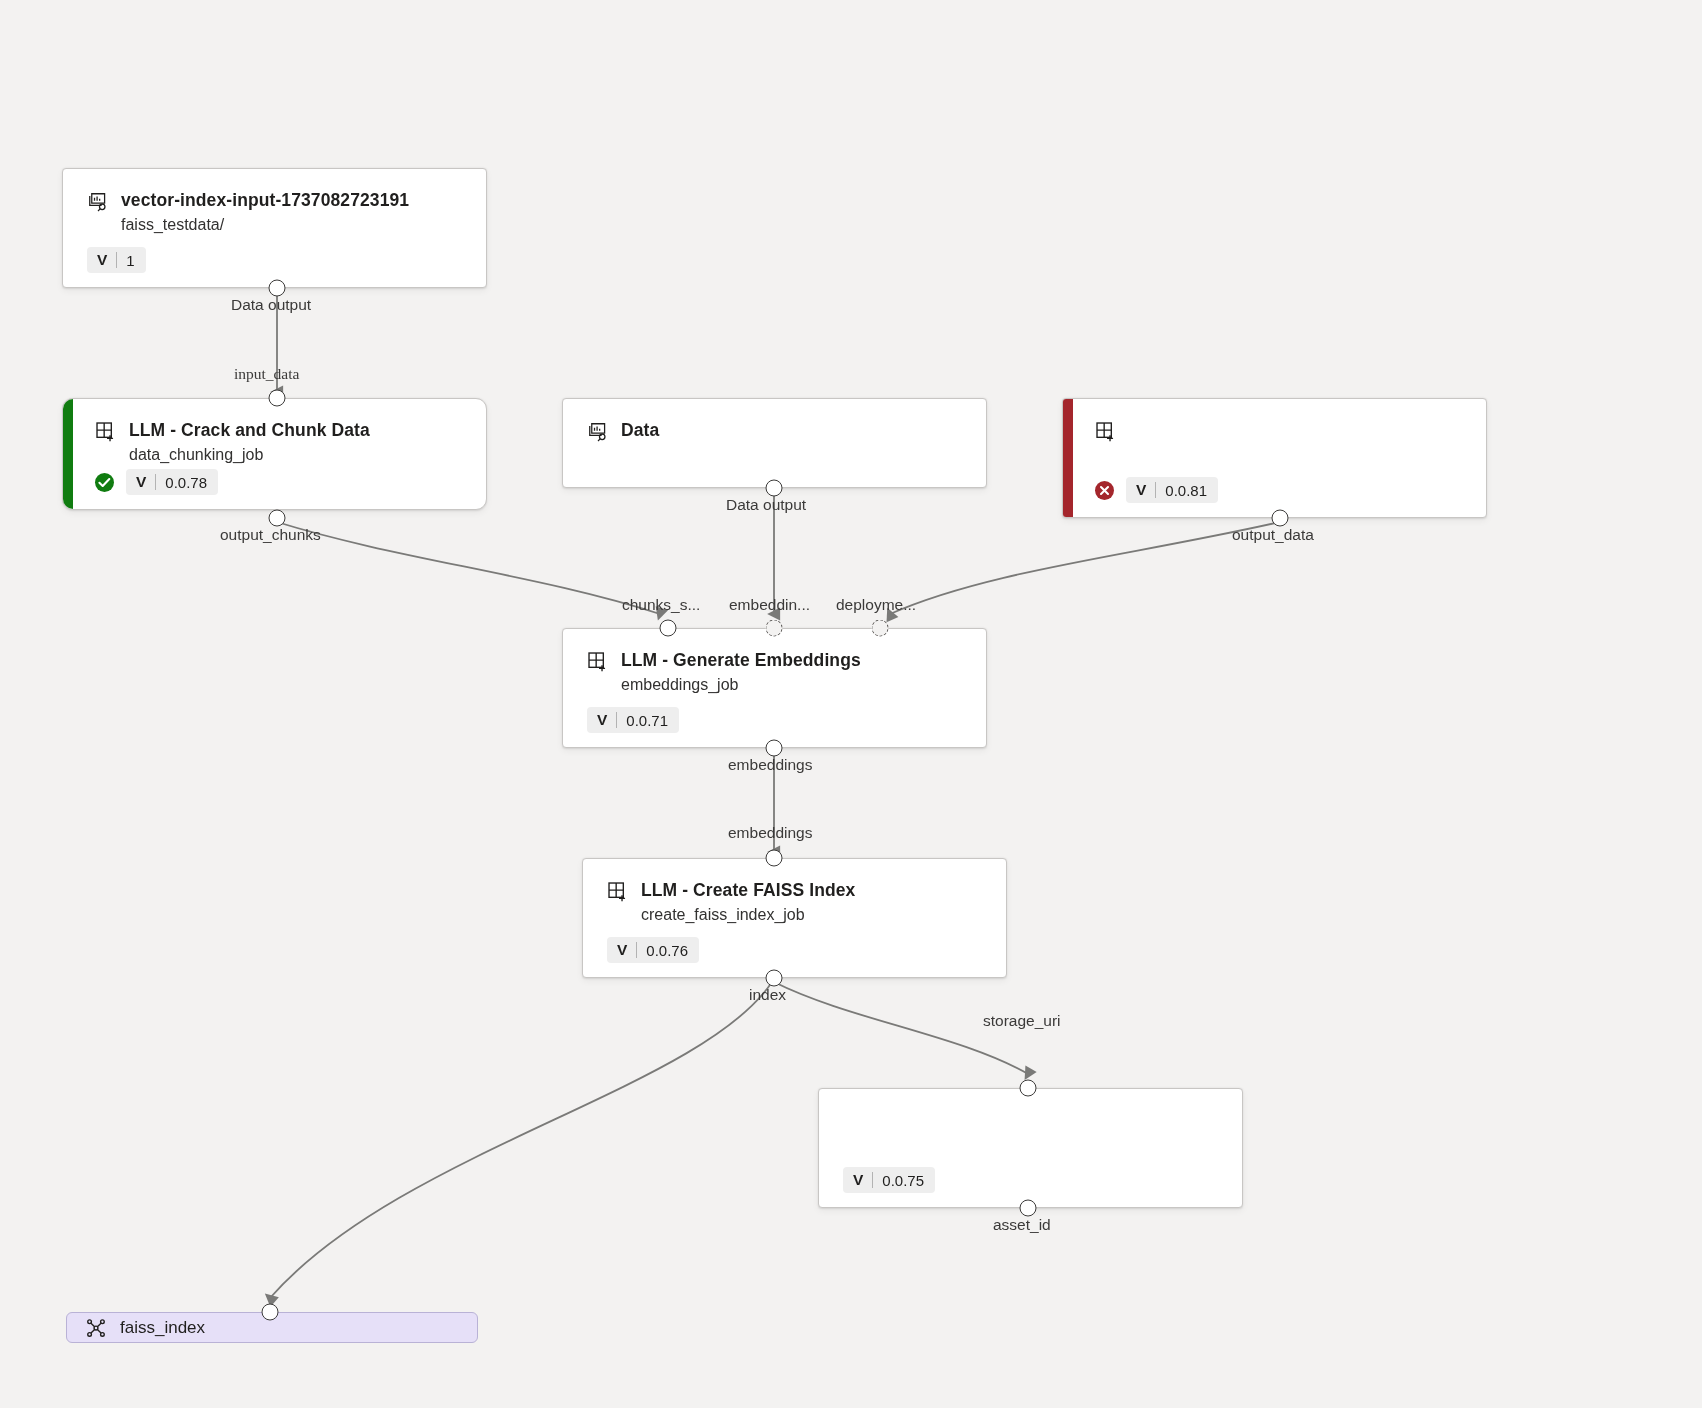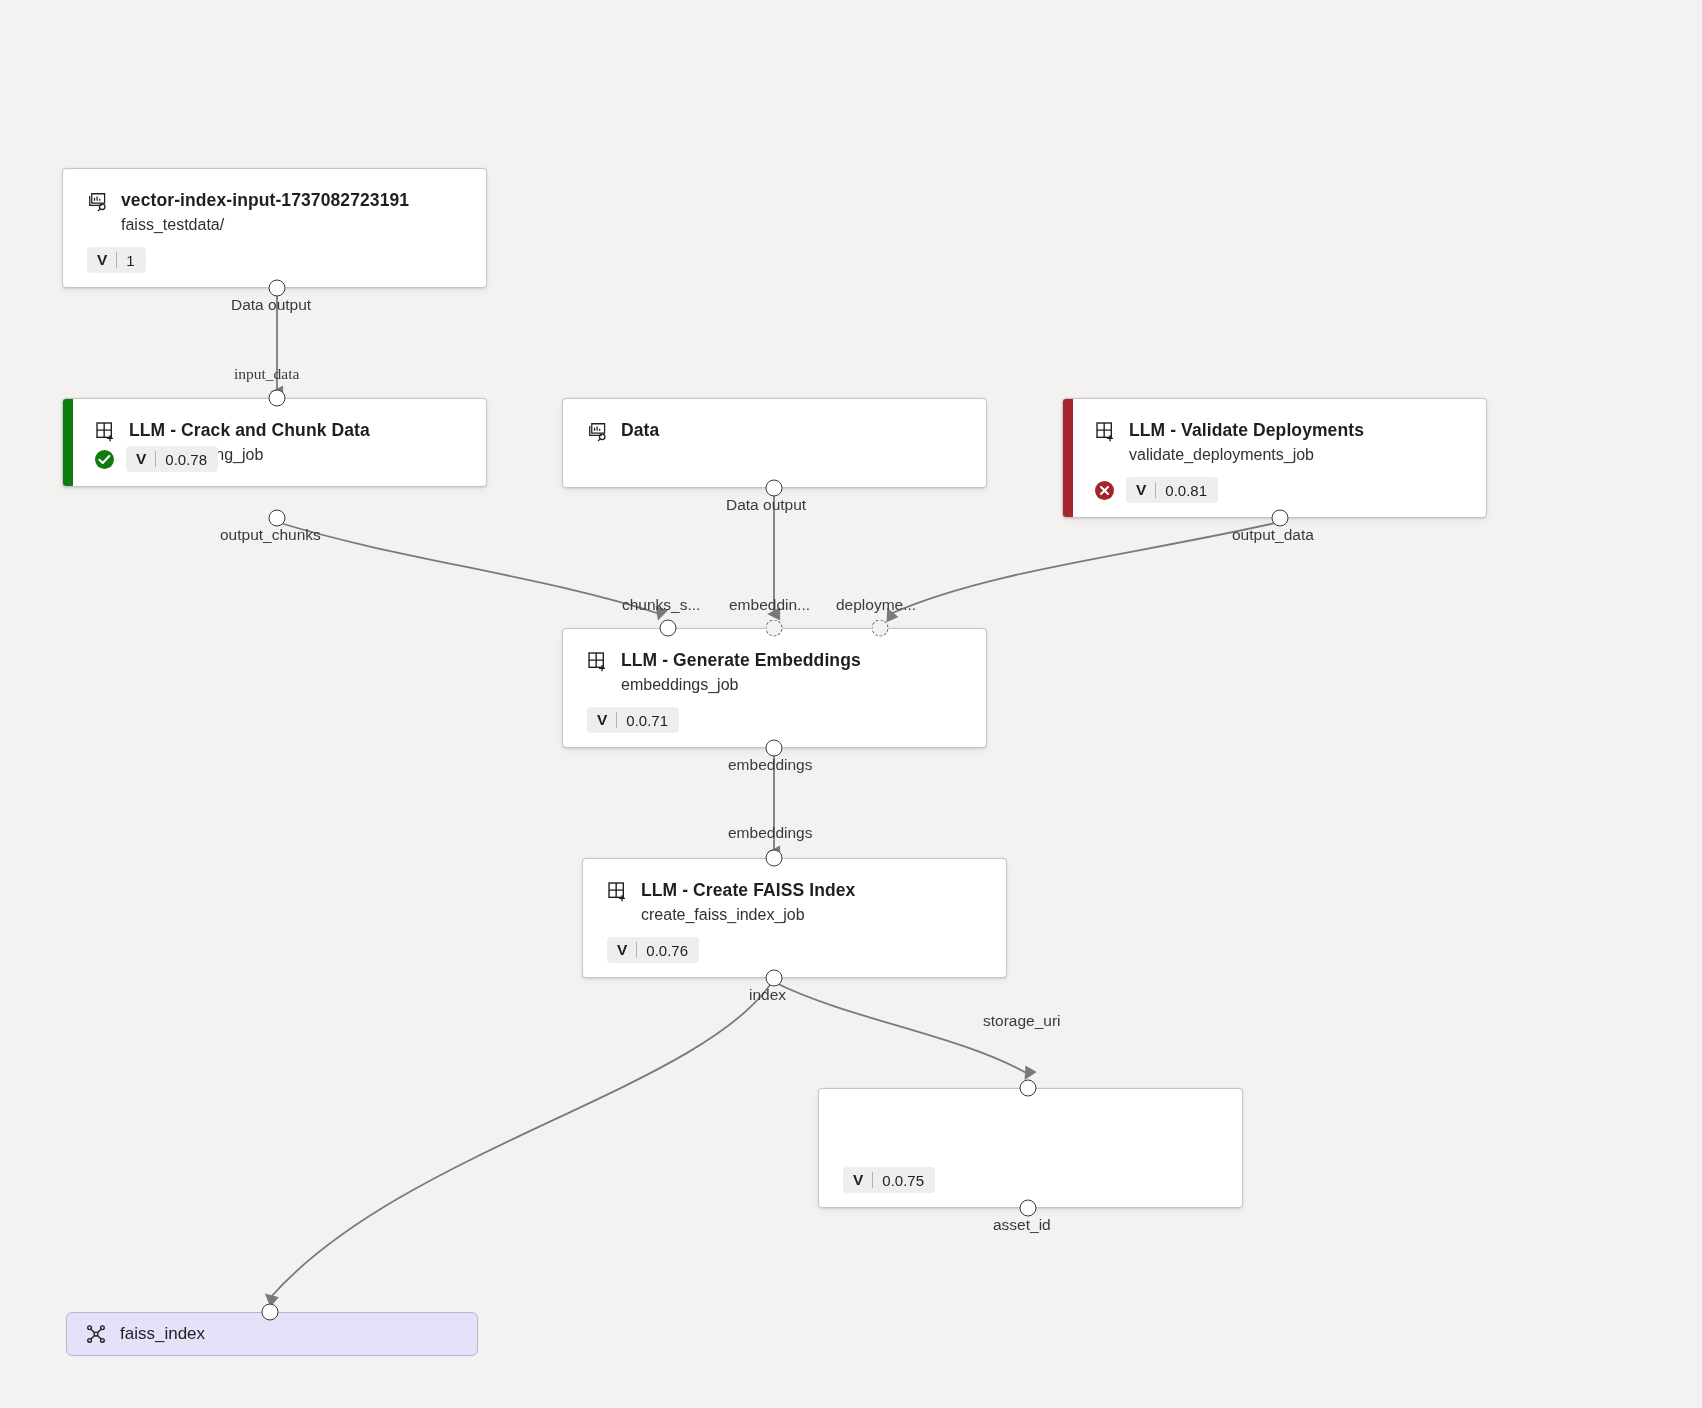--- a/index.html
+++ b/index.html
@@ -210,21 +210,21 @@
           </div>
           <div class="node-foot">
             <span class="vchip">
               <span class="v">V</span>
               <span class="sep"></span>
               <span class="val">1</span>
             </span>
           </div>
         </div>
       </div>
-      <div class="node has-accent" style="left: 62px; top: 398px; width: 425px; height: 89px;">
+      <div class="node has-accent" style="left: 62px; top: 398px; width: 425px; height: 112px; border-radius: 11px;">
         <span class="accent" style="background:#107C10"></span>
         <div class="node-inner">
           <div class="node-head">
             <svg class="node-icon" viewBox="0 0 24 24" fill="none" stroke="#201f1e" stroke-width="1.5">
               <rect x="2.2" y="2.2" width="15.6" height="15.6"></rect>
               <line x1="10" y1="2.2" x2="10" y2="17.8"></line>
               <line x1="2.2" y1="10" x2="17.8" y2="10"></line>
               <line x1="16.4" y1="15.6" x2="16.4" y2="22.2"></line>
               <line x1="13.1" y1="18.9" x2="19.7" y2="18.9"></line>
             </svg>
@@ -269,24 +269,20 @@
         <span class="accent" style="background:#A4262C"></span>
         <div class="node-inner">
           <div class="node-head">
             <svg class="node-icon" viewBox="0 0 24 24" fill="none" stroke="#201f1e" stroke-width="1.5">
               <rect x="2.2" y="2.2" width="15.6" height="15.6"></rect>
               <line x1="10" y1="2.2" x2="10" y2="17.8"></line>
               <line x1="2.2" y1="10" x2="17.8" y2="10"></line>
               <line x1="16.4" y1="15.6" x2="16.4" y2="22.2"></line>
               <line x1="13.1" y1="18.9" x2="19.7" y2="18.9"></line>
             </svg>
-            <div class="node-titles">
-              <span class="node-title">LLM - Validate Deployments</span>
-              <span class="node-sub">validate_deployments_job</span>
-            </div>
           </div>
           <div class="node-foot">
             <span class="status-badge" style="background:#A4262C">
               <svg width="19" height="19" viewBox="0 0 19 19">
                 <path d="M6.0 6.0 L13.0 13.0 M13.0 6.0 L6.0 13.0" fill="none" stroke="#ffffff" stroke-width="2.1" stroke-linecap="round"></path>
               </svg>
             </span>
             <span class="vchip">
               <span class="v">V</span>
               <span class="sep"></span>
@@ -349,21 +345,21 @@
             <span class="vchip">
               <span class="v">V</span>
               <span class="sep"></span>
               <span class="val">0.0.75</span>
             </span>
           </div>
         </div>
       </div>
     </div>
   <div id="assets-layer">
-      <div class="asset-node" style="left: 66px; top: 1312px; width: 412px; height: 44px;">
+      <div class="asset-node" style="left: 66px; top: 1312px; width: 412px; height: 31px;">
         <svg width="22" height="22" viewBox="0 0 24 24" fill="none" stroke="#201f1e" stroke-width="1.5">
           <circle cx="5.0" cy="5.2" r="2.0"></circle>
           <circle cx="19.0" cy="5.2" r="2.0"></circle>
           <circle cx="5.0" cy="19.0" r="2.0"></circle>
           <circle cx="19.0" cy="19.0" r="2.0"></circle>
           <circle cx="12.0" cy="12.1" r="2.1"></circle>
           <line x1="6.5" y1="6.7" x2="10.5" y2="10.6"></line>
           <line x1="17.5" y1="6.7" x2="13.5" y2="10.6"></line>
           <line x1="6.5" y1="17.5" x2="10.5" y2="13.6"></line>
           <line x1="17.5" y1="17.5" x2="13.5" y2="13.6"></line>

